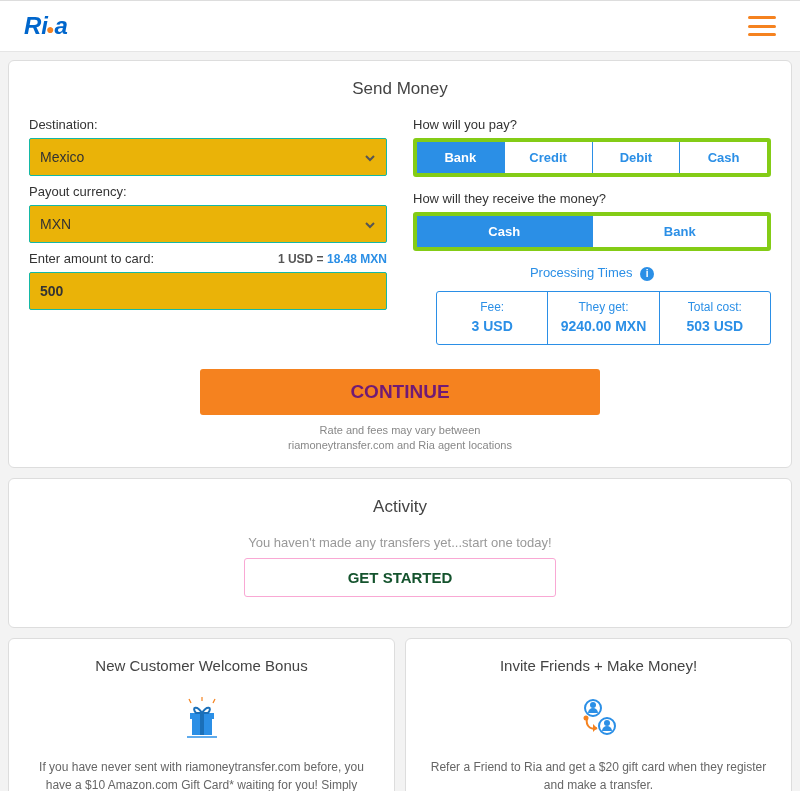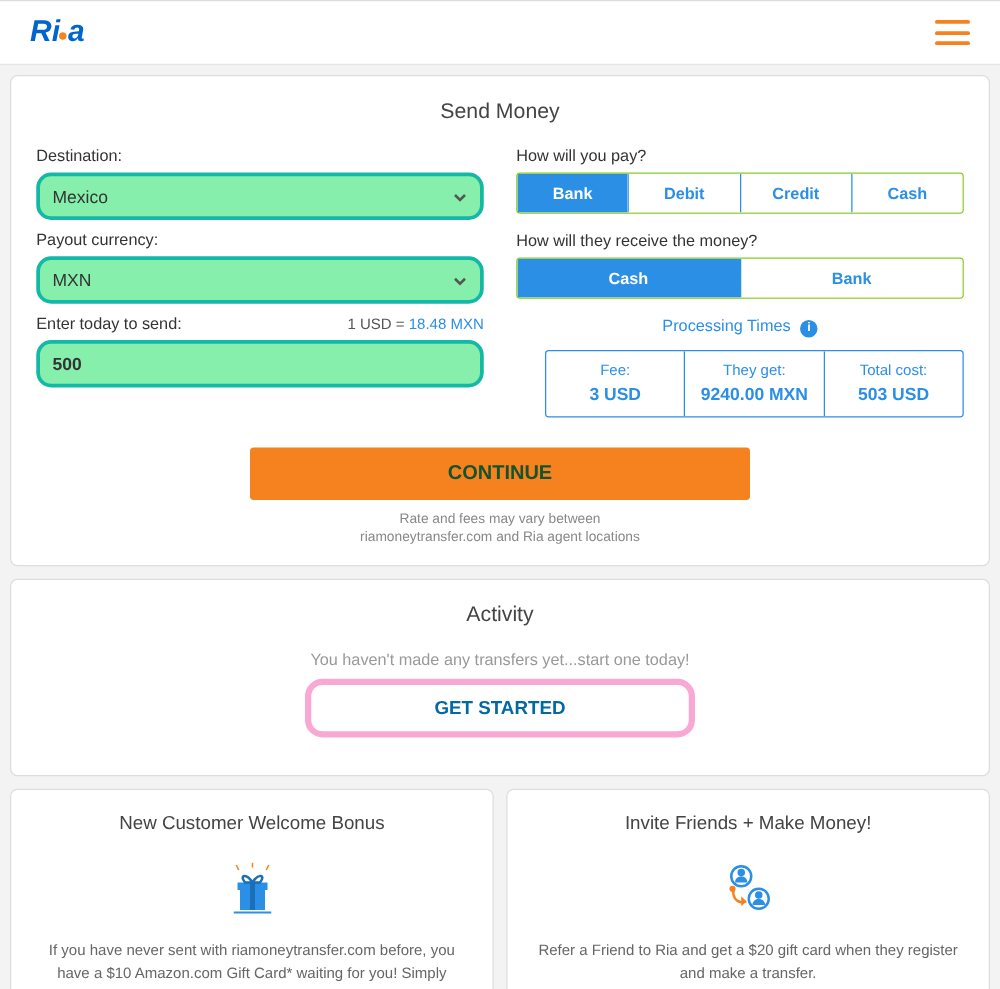--- a/index.html
+++ b/index.html
@@ -9,44 +9,44 @@
   .logo .dot { color: #f5821f; font-size: 14px; margin: -4px 0 0 -2px; }
   .logo .a-letter { position: relative; }
   .hamburger { width: 28px; height: 20px; display: flex; flex-direction: column; justify-content: space-between; cursor: pointer; }
   .hamburger span { display: block; height: 3px; background: #f5821f; border-radius: 2px; }
   .page { padding: 8px; }
   .card { background: #fff; border: 1px solid #ddd; border-radius: 6px; padding: 18px 20px 14px; margin-bottom: 10px; }
   .card-title { text-align: center; font-size: 17px; color: #444; margin-bottom: 18px; }
   .send-grid { display: flex; gap: 26px; }
   .col { flex: 1; min-width: 0; }
   .field-label { font-size: 13px; color: #333; margin-bottom: 6px; display: block; }
-  .select-box, .text-input { width: 100%; height: 38px; border: 3px solid #14b8a6; border-radius: 12px; background: #86efac; padding: 0 10px; font-size: 14px; color: #333; display: flex; align-items: center; justify-content: space-between; cursor: pointer;}
+  .select-box, .text-input { width: 100%; height: 38px; border: 1px solid #14b8a6; border-radius: 2px; background: #eab308; padding: 0 10px; font-size: 14px; color: #333; display: flex; align-items: center; justify-content: space-between; cursor: pointer;}
   .text-input { cursor: text; font-weight: bold; }
   .chevron { width: 12px; height: 12px; }
   .chevron svg { width: 12px; height: 12px; stroke: #555; fill: none; stroke-width: 2; }
   .field-group { margin-bottom: 8px; }
   .sub-row { display: flex; justify-content: space-between; align-items: baseline; margin-bottom: 6px; }
-  .rate-text { font-size: 12px; color: #555; }
+  .rate-text { font-size: 12px; color: #555; font-weight: bold; }
   .rate-val { color: #2b8fe6; }
-  .segmented { display: flex; border: 1px solid #84cc16; border-radius: 3px; overflow: hidden; margin-bottom: 14px; }
+  .segmented { display: flex; border: 4px solid #84cc16; border-radius: 3px; overflow: hidden; margin-bottom: 14px; }
   .seg-btn { flex: 1; text-align: center; padding: 8px 0; font-size: 13px; color: #2b8fe6; background: #fff; cursor: pointer; border: none; font-weight: bold;}
   .seg-btn + .seg-btn { border-left: 1px solid #2b8fe6; }
   .seg-btn.active { background: #2b8fe6; color: #fff; }
   .processing-row { text-align: center; font-size: 13px; margin: 10px 0 10px; }
   .processing-row a { color: #2b8fe6; text-decoration: none; text-align: right; }
   .info-circle { display: inline-flex; width: 14px; height: 14px; background: #2b8fe6; color: #fff; border-radius: 50%; font-size: 10px; align-items: center; justify-content: center; margin-left: 4px; font-weight: bold;}
   .summary { display: flex; border: 1px solid #2b8fe6; border-radius: 3px; overflow: hidden; margin-left: 23px; }
   .summary-cell { flex: 1; text-align: center; padding: 8px 4px 10px; }
   .summary-cell + .summary-cell { border-left: 1px solid #2b8fe6; text-align: center; }
   .summary-label { font-size: 12px; color: #2b8fe6; margin-bottom: 4px;}
   .summary-value { font-size: 14px; color: #2b8fe6; font-weight: bold; }
-  .continue-btn { display: block; margin: 24px auto 8px; width: 54%; background: #f5821f; color: #14532d; border: none; border-radius: 3px; padding: 12px 0; font-size: 16px; font-weight: bold; cursor: pointer; }
+  .continue-btn { display: block; margin: 24px auto 8px; width: 54%; background: #f5821f; color: #701a75; border: none; border-radius: 3px; padding: 12px 0; font-size: 19px; font-weight: bold; cursor: pointer; }
   .rate-disclaimer { text-align: center; font-size: 11px; color: #888; line-height: 1.4; }
   .activity-sub { text-align: center; color: #999; font-size: 13px; margin: 10px 0 8px; }
-  .outline-btn { display: block; margin: 0 auto 16px; width: 42%; border: 5px solid #f9a8d4; color: #0369a1; background: #fff; border-radius: 14px; padding: 10px 0; font-size: 15px; font-weight: bold; cursor: pointer; }
+  .outline-btn { display: block; margin: 0 auto 16px; width: 42%; border: 1px solid #f9a8d4; color: #14532d; background: #fff; border-radius: 3px; padding: 10px 0; font-size: 15px; font-weight: bold; cursor: pointer; }
   .two-col { display: flex; gap: 10px; }
   .two-col .card { flex: 1; text-align: center; padding: 18px 22px; }
   .promo-title { font-size: 15px; color: #444; margin-bottom: 22px; }
   .promo-icon { height: 44px; display: flex; align-items: center; justify-content: center; margin-bottom: 18px;}
   .promo-text { font-size: 12px; color: #666; line-height: 1.5; margin-bottom: 12px; min-height: 54px;}
 </style>
 </head>
 <body>
 
 <div class="topbar">
@@ -82,37 +82,37 @@
           <label class="field-label">Payout currency:</label>
           <div class="select-box">
             <span>MXN</span>
             <span class="chevron"><svg viewBox="0 0 12 12">
                   <polyline points="2 4 6 8 10 4"></polyline>
                 </svg></span>
           </div>
         </div>
         <div class="field-group">
           <div class="sub-row">
-            <label class="field-label" style="margin-bottom:0">Enter today to send:</label>
+            <label class="field-label" style="margin-bottom:0">Enter amount to card:</label>
             <span class="rate-text">
               <span>1 USD = </span><span class="rate-val">18.48 MXN</span>
             </span>
           </div>
           <div class="text-input">
             <span>500</span>
           </div>
         </div>
       </div>
 
       <div class="col">
         <label class="field-label">How will you pay?</label>
         <div class="segmented">
           <button class="seg-btn active">Bank</button>
+          <button class="seg-btn">Credit</button>
           <button class="seg-btn">Debit</button>
-          <button class="seg-btn">Credit</button>
           <button class="seg-btn">Cash</button>
         </div>
         <label class="field-label">How will they receive the money?</label>
         <div class="segmented">
           <button class="seg-btn active">Cash</button>
           <button class="seg-btn">Bank</button>
         </div>
         <div class="processing-row">
           <a>Processing Times</a>
           <span class="info-circle">i</span>

